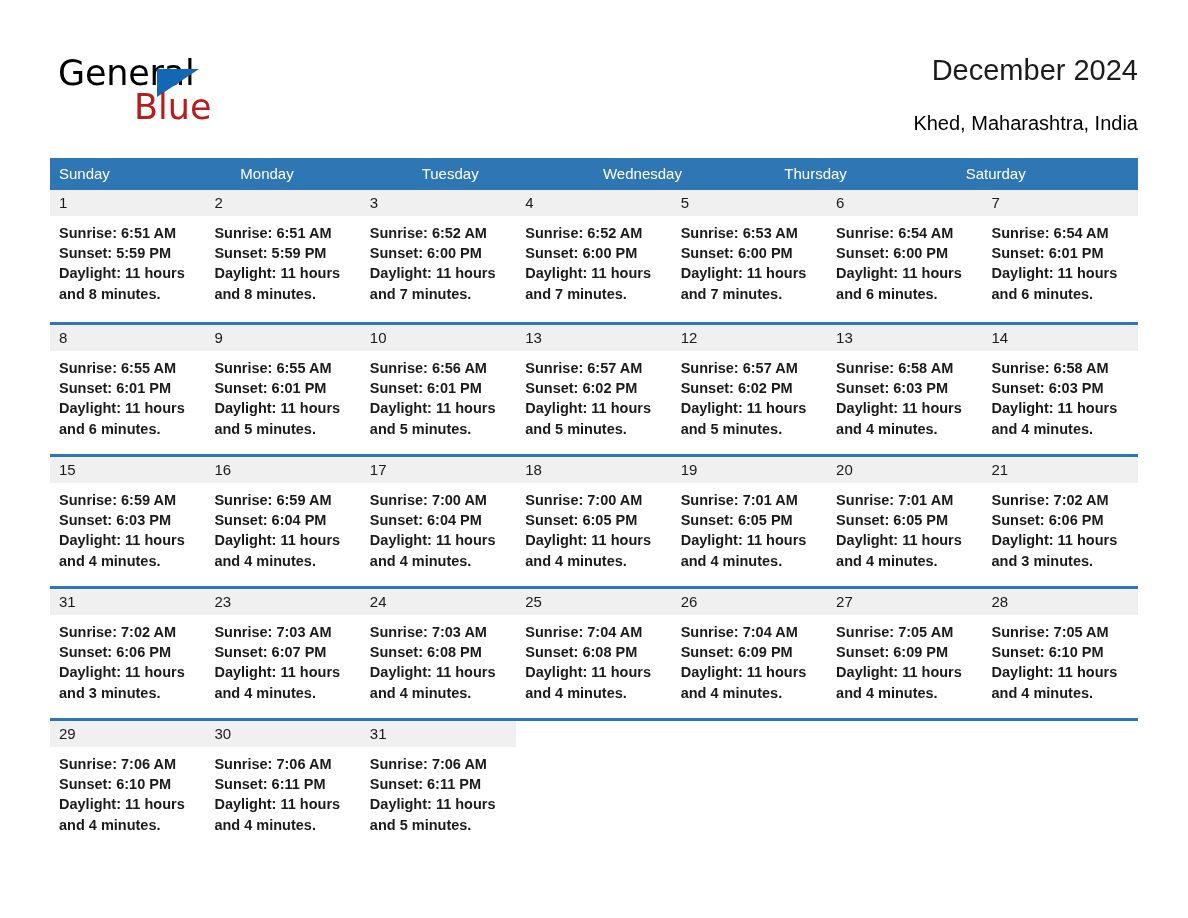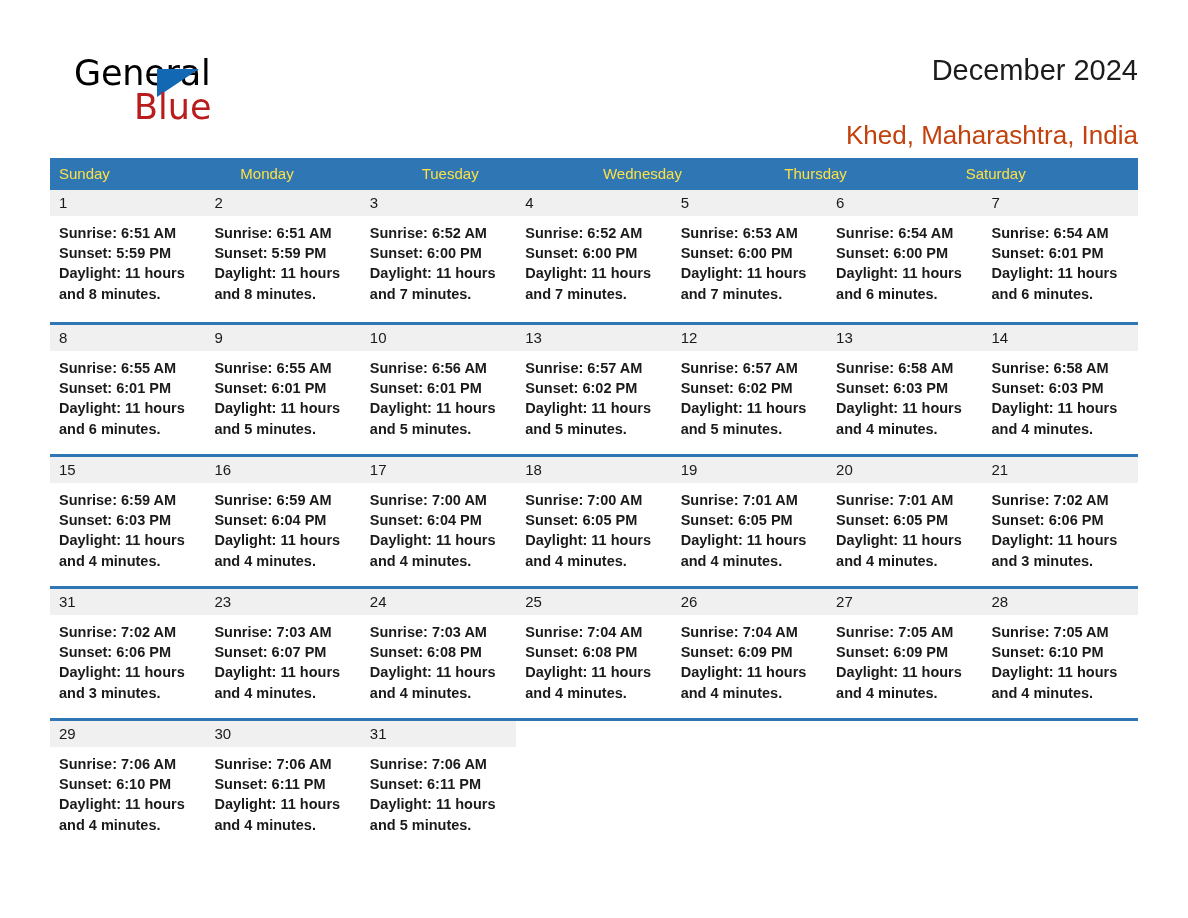--- a/index.html
+++ b/index.html
@@ -31,21 +31,21 @@
   }
   .logo {
     position: absolute;
     left: 8px;
     top: 9px;
     width: 260px;
     height: 80px;
   }
   .logo-general {
     position: absolute;
-    left: 16px;
+    left: 0;
     top: 0;
     font-size: 35px;
     letter-spacing: -0.2px;
     color: #000000;
     line-height: 40px;
     font-family: "DejaVu Sans", sans-serif;
     font-weight: 400;
   }
   .logo-tri {
     position: absolute;
@@ -74,43 +74,43 @@
     text-align: right;
   }
   .cal-title {
     font-size: 29px;
     line-height: 52px;
     color: #1c1c1c;
     font-weight: 400;
     white-space: nowrap;
   }
   .cal-location {
-    margin-top: 24px;
-    font-size: 26px;
+    margin-top: 12px;
+    font-size: 20px;
     line-height: 30px;
-    color: #c2410c;
+    color: #000000;
     font-weight: 400;
     white-space: nowrap;
   }
 
   
   .calendar {
     position: absolute;
     left: 50px;
     top: 158px;
     width: 1088px;
   }
   .weekdays {
     display: flex;
     background: #2f76b5;
     height: 32px;
   }
   .weekday {
     flex: 1 1 0;
-    color: #fde047;
+    color: #ffffff;
     font-size: 15px;
     line-height: 32px;
     padding-left: 9px;
     box-sizing: border-box;
     white-space: nowrap;
     overflow: hidden;
   }
   .week {
     display: flex;
     border-top: 3px solid #2f76b5;

